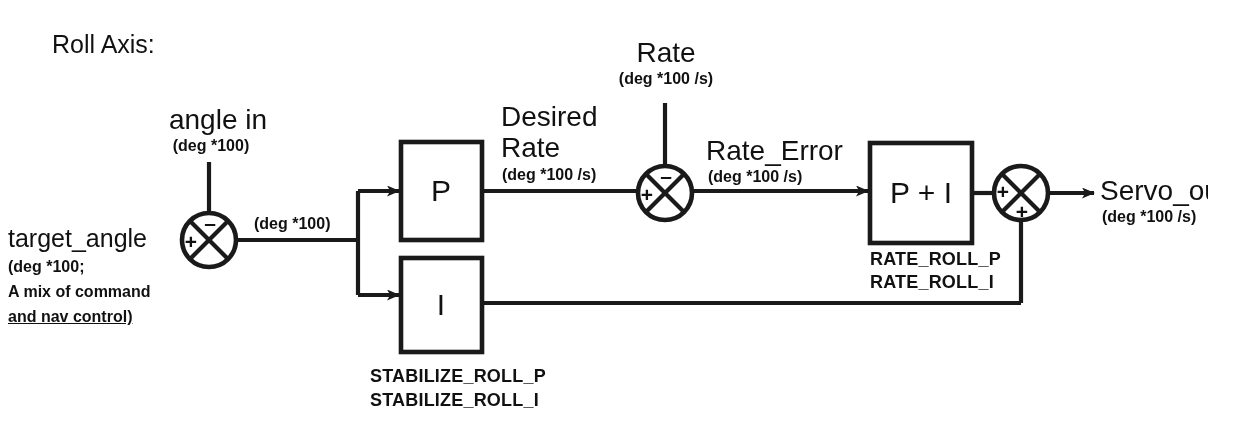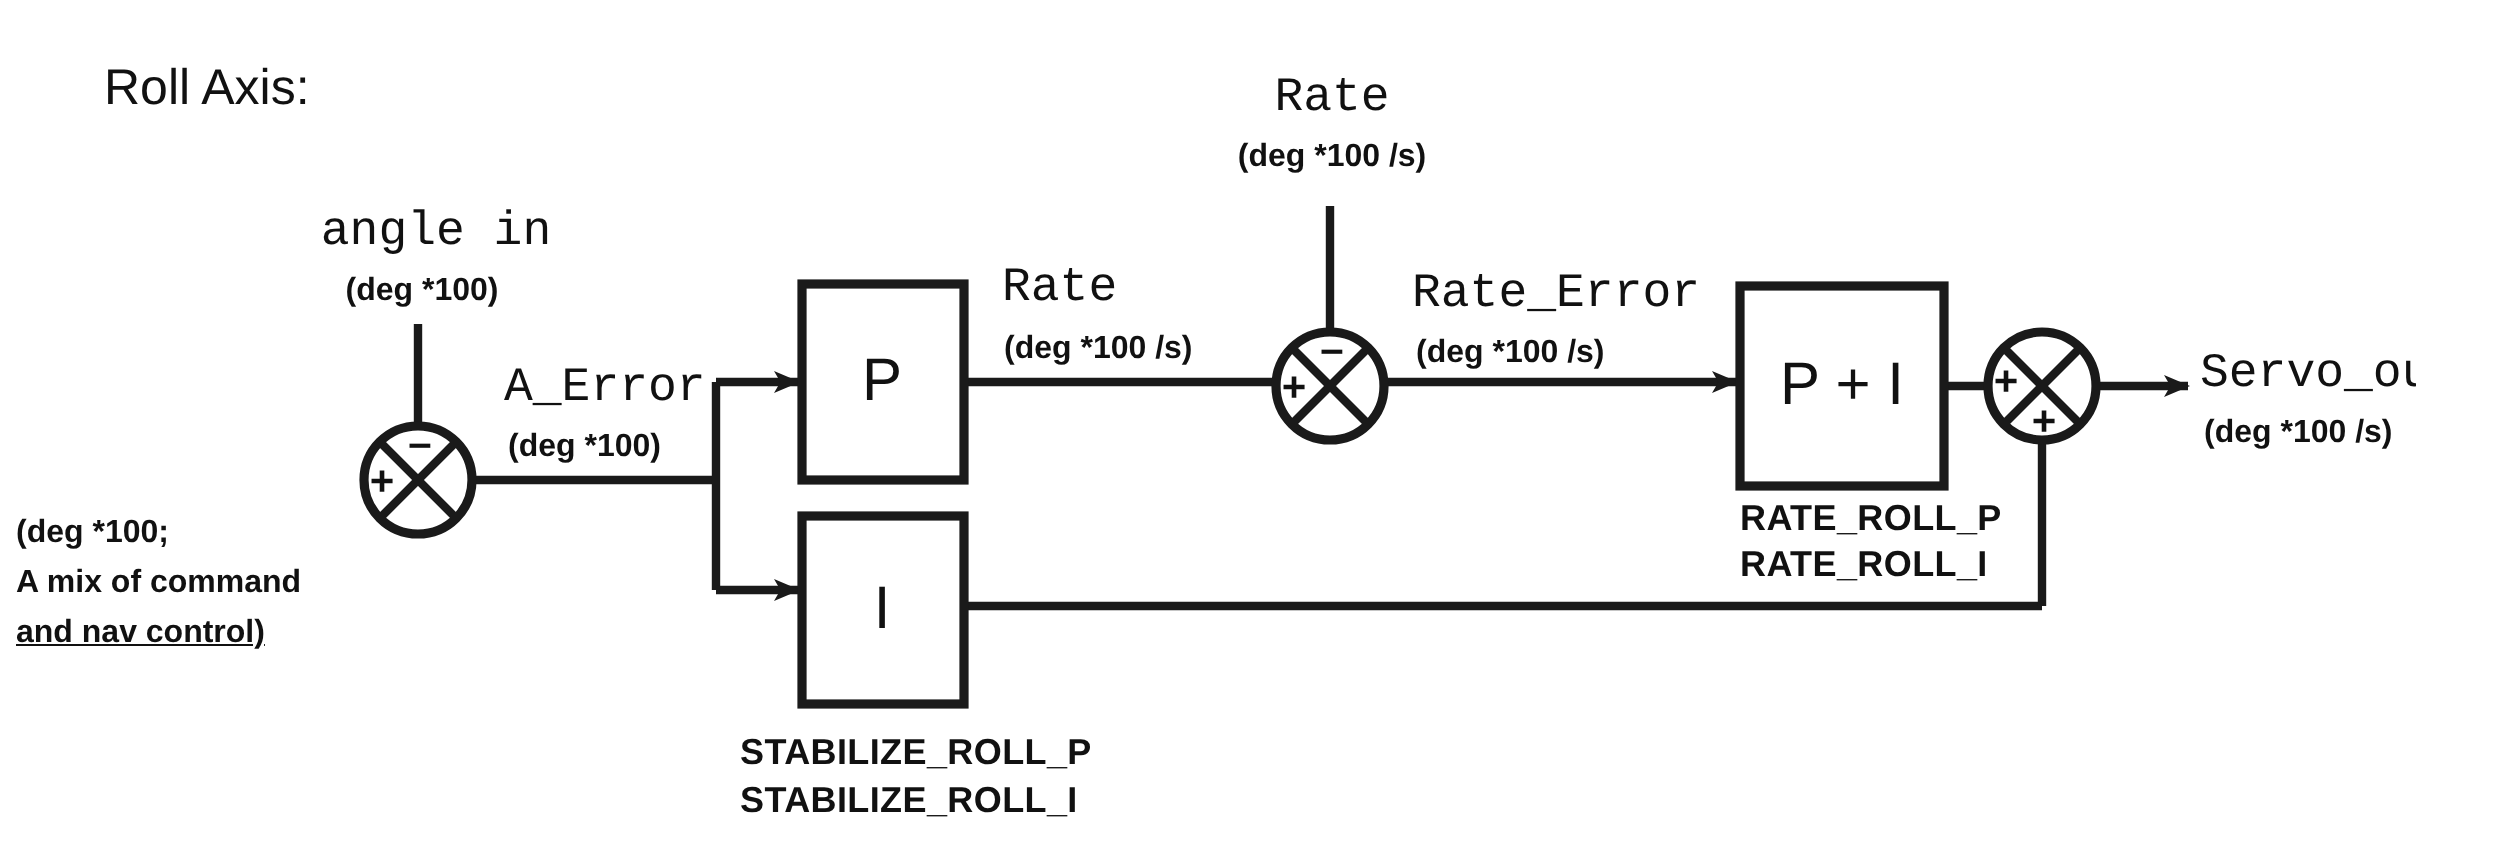--- a/index.html
+++ b/index.html
@@ -23,21 +23,21 @@
     width: 1256px;
     height: 429px;
   }
   .lbl {
     position: absolute;
     white-space: pre;
     line-height: 1.12;
     color: #111111;
   }
   .t-title   { font-size: 25px; }
-  .t-big     { font-size: 24px; font-family: Liberation Mono, monospace; }
+  .t-big     { font-size: 28px; }
   .t-big2    { font-size: 25px; }
   .t-sub     { font-size: 16px; font-weight: 600; }
   .t-mono    { font-size: 18px; font-weight: 600; letter-spacing: .2px; }
   .t-blk     { font-size: 30px; }
   .ctr  { text-align: center; transform: translateX(-50%); }
   .lft  { text-align: left; }
   .sign {
     position: absolute;
     font-size: 21px;
     font-weight: 700;
@@ -105,27 +105,28 @@
     <rect x="401" y="142" width="81" height="98" fill="#ffffff" stroke="#1a1a1a" stroke-width="4.6"></rect>
     <rect x="401" y="258" width="81" height="94" fill="#ffffff" stroke="#1a1a1a" stroke-width="4.6"></rect>
     <rect x="870" y="143" width="102" height="100" fill="#ffffff" stroke="#1a1a1a" stroke-width="4.6"></rect>
   </svg>
 
   <div class="lbl t-title lft" style="left:52px; top:30px;">Roll Axis:</div>
 
   <div class="lbl t-big ctr" style="left:218px; top:104px;">angle in</div>
   <div class="lbl t-sub ctr" style="left:211px; top:137px;">(deg *100)</div>
 
+  <div class="lbl t-big2 lft" style="left:8px; top:224px;">target_angle</div>
   <div class="lbl t-sub lft" style="left:8px; top:258px;">(deg *100;</div>
   <div class="lbl t-sub lft" style="left:8px; top:283px;">A mix of command</div>
   <div class="lbl t-sub lft" style="left:8px; top:308px;text-decoration:underline;">and nav control)</div>
 
-  <div class="lbl t-big lft" style="left:252px; top:182px;">A_Error</div>
   <div class="lbl t-sub lft" style="left:254px; top:215px;">(deg *100)</div>
 
+  <div class="lbl t-big lft" style="left:501px; top:101px;">Desired</div>
   <div class="lbl t-big lft" style="left:501px; top:132px;">Rate</div>
   <div class="lbl t-sub lft" style="left:502px; top:166px;">(deg *100 /s)</div>
 
   <div class="lbl t-big ctr" style="left:666px; top:37px;">Rate</div>
   <div class="lbl t-sub ctr" style="left:666px; top:70px;">(deg *100 /s)</div>
 
   <div class="lbl t-big lft" style="left:706px; top:135px;">Rate_Error</div>
   <div class="lbl t-sub lft" style="left:708px; top:168px;">(deg *100 /s)</div>
 
   <div class="lbl t-big lft" style="left:1100px; top:175px;">Servo_out</div>

